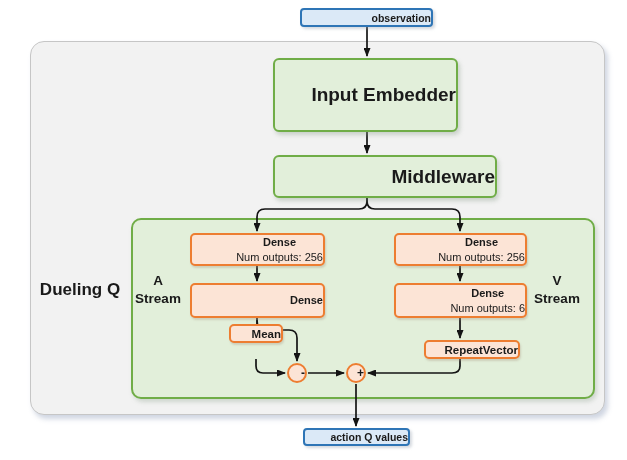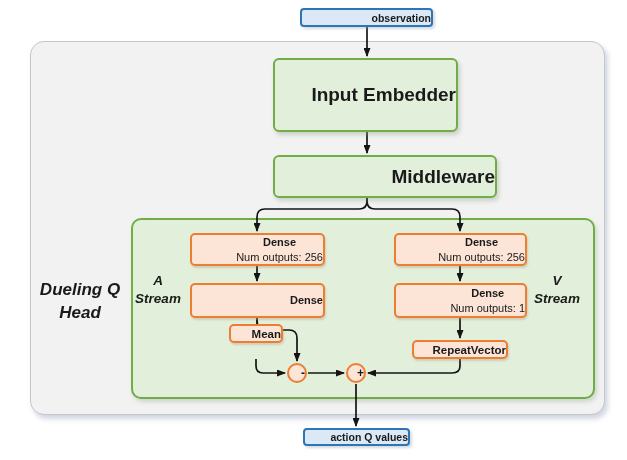--- a/index.html
+++ b/index.html
@@ -48,21 +48,21 @@
   .orange-box .s{display:block;line-height:1.3;}
   .small-orange{font-weight:bold;font-size:11.5px;}
   .op-circle{
     border-radius:50%;width:20px;height:20px;
     background:var(--orange-fill,#fce4d6);
     border:2px solid var(--orange-border,#ed7d31);
     font-weight:bold;font-size:12px;line-height:1;
   }
 
   
-  .side-label{font-weight:bold;text-align:center;line-height:1.35;font-style:italic;}
+  .side-label{font-weight:bold;text-align:center;line-height:1.35;}
   .dueling-label{left:30px;top:279px;width:100px;font-size:17px;}
   .stream-label{font-size:13.5px;width:58px;top:272px;}
 
   
   svg.wires{left:0;top:0;width:627px;height:460px;pointer-events:none;}
   svg.wires path{fill:none;stroke:var(--arrow,#141414);stroke-width:1.7px;}
   svg.wires .ah{fill:var(--arrow,#141414);stroke:none;}
 </style>
 </head>
 <body>
@@ -98,21 +98,20 @@
 <div class="abs node green-box" style="left:273px;top:58px;width:185px;height:74px;">
   <span>Input Embedder</span>
 </div>
 
 <div class="abs node green-box" style="left:273px;top:155px;width:224px;height:43px;">
   <span>Middleware</span>
 </div>
 
 <div class="abs side-label dueling-label">
   <span style="display:block">Dueling Q</span>
-  <span style="display:block">Head</span>
 </div>
 
 <div class="abs side-label stream-label" style="left:129px;">
   <span style="display:block">A</span>
   <span style="display:block">Stream</span>
 </div>
 
 <div class="abs side-label stream-label" style="left:528px;">
   <span style="display:block">V</span>
   <span style="display:block">Stream</span>
@@ -138,25 +137,25 @@
 <div class="abs node orange-box" style="left:394px;top:233px;width:133px;height:33px;">
   <div>
     <span class="t">Dense</span>
     <span class="s">Num outputs: 256</span>
   </div>
 </div>
 
 <div class="abs node orange-box" style="left:394px;top:283px;width:133px;height:35px;">
   <div>
     <span class="t">Dense</span>
-    <span class="s">Num outputs: 1</span>
+    <span class="s">Num outputs: 6</span>
   </div>
 </div>
 
-<div class="abs node orange-box small-orange" style="left:412px;top:340px;width:96px;height:19px;">
+<div class="abs node orange-box small-orange" style="left:424px;top:340px;width:96px;height:19px;">
   <span>RepeatVector</span>
 </div>
 
 <div class="abs node op-circle" style="left:287px;top:363px;">
   <span>-</span>
 </div>
 <div class="abs node op-circle" style="left:346px;top:363px;">
   <span>+</span>
 </div>
 

